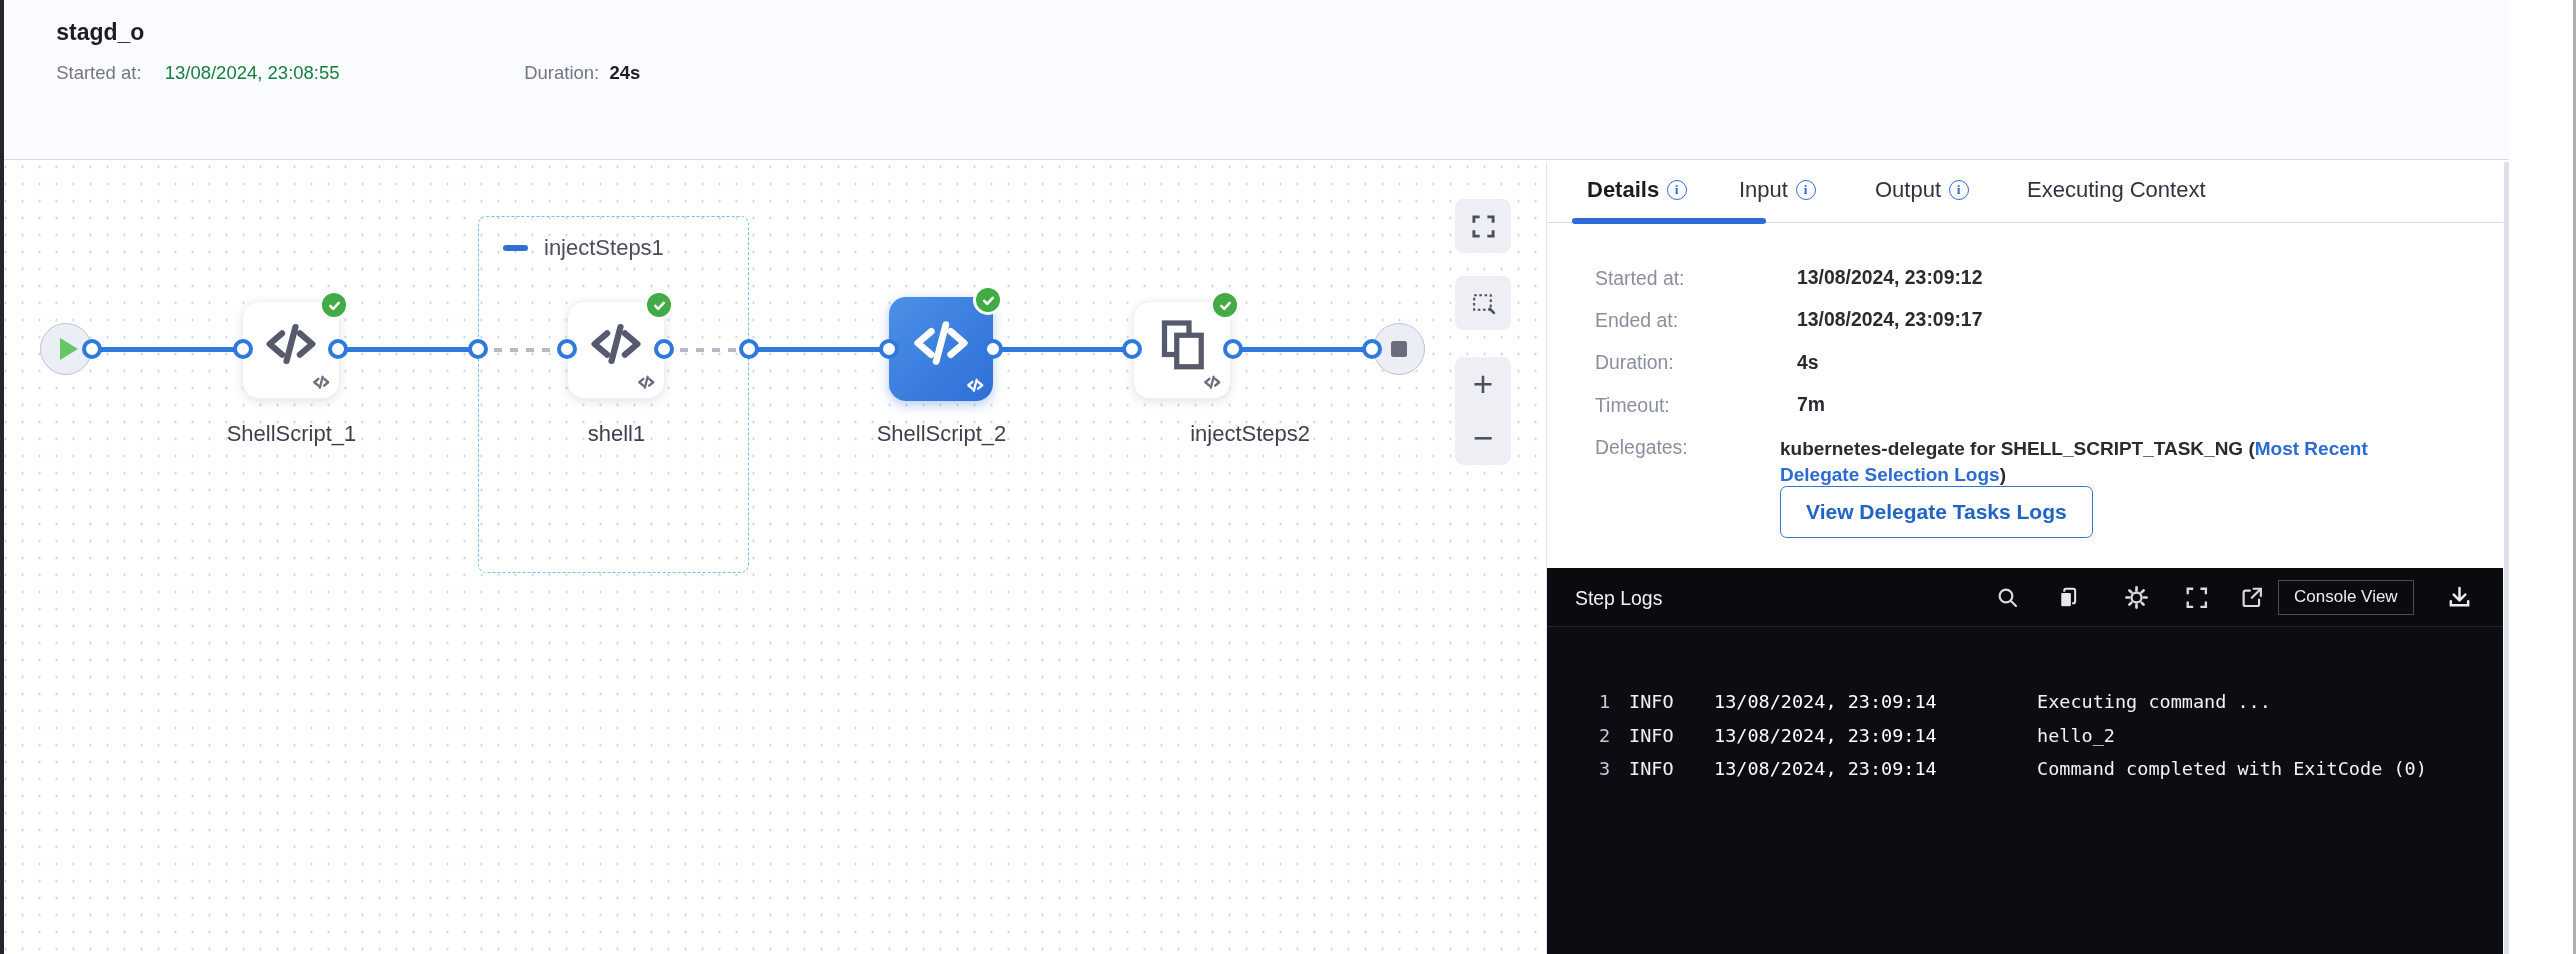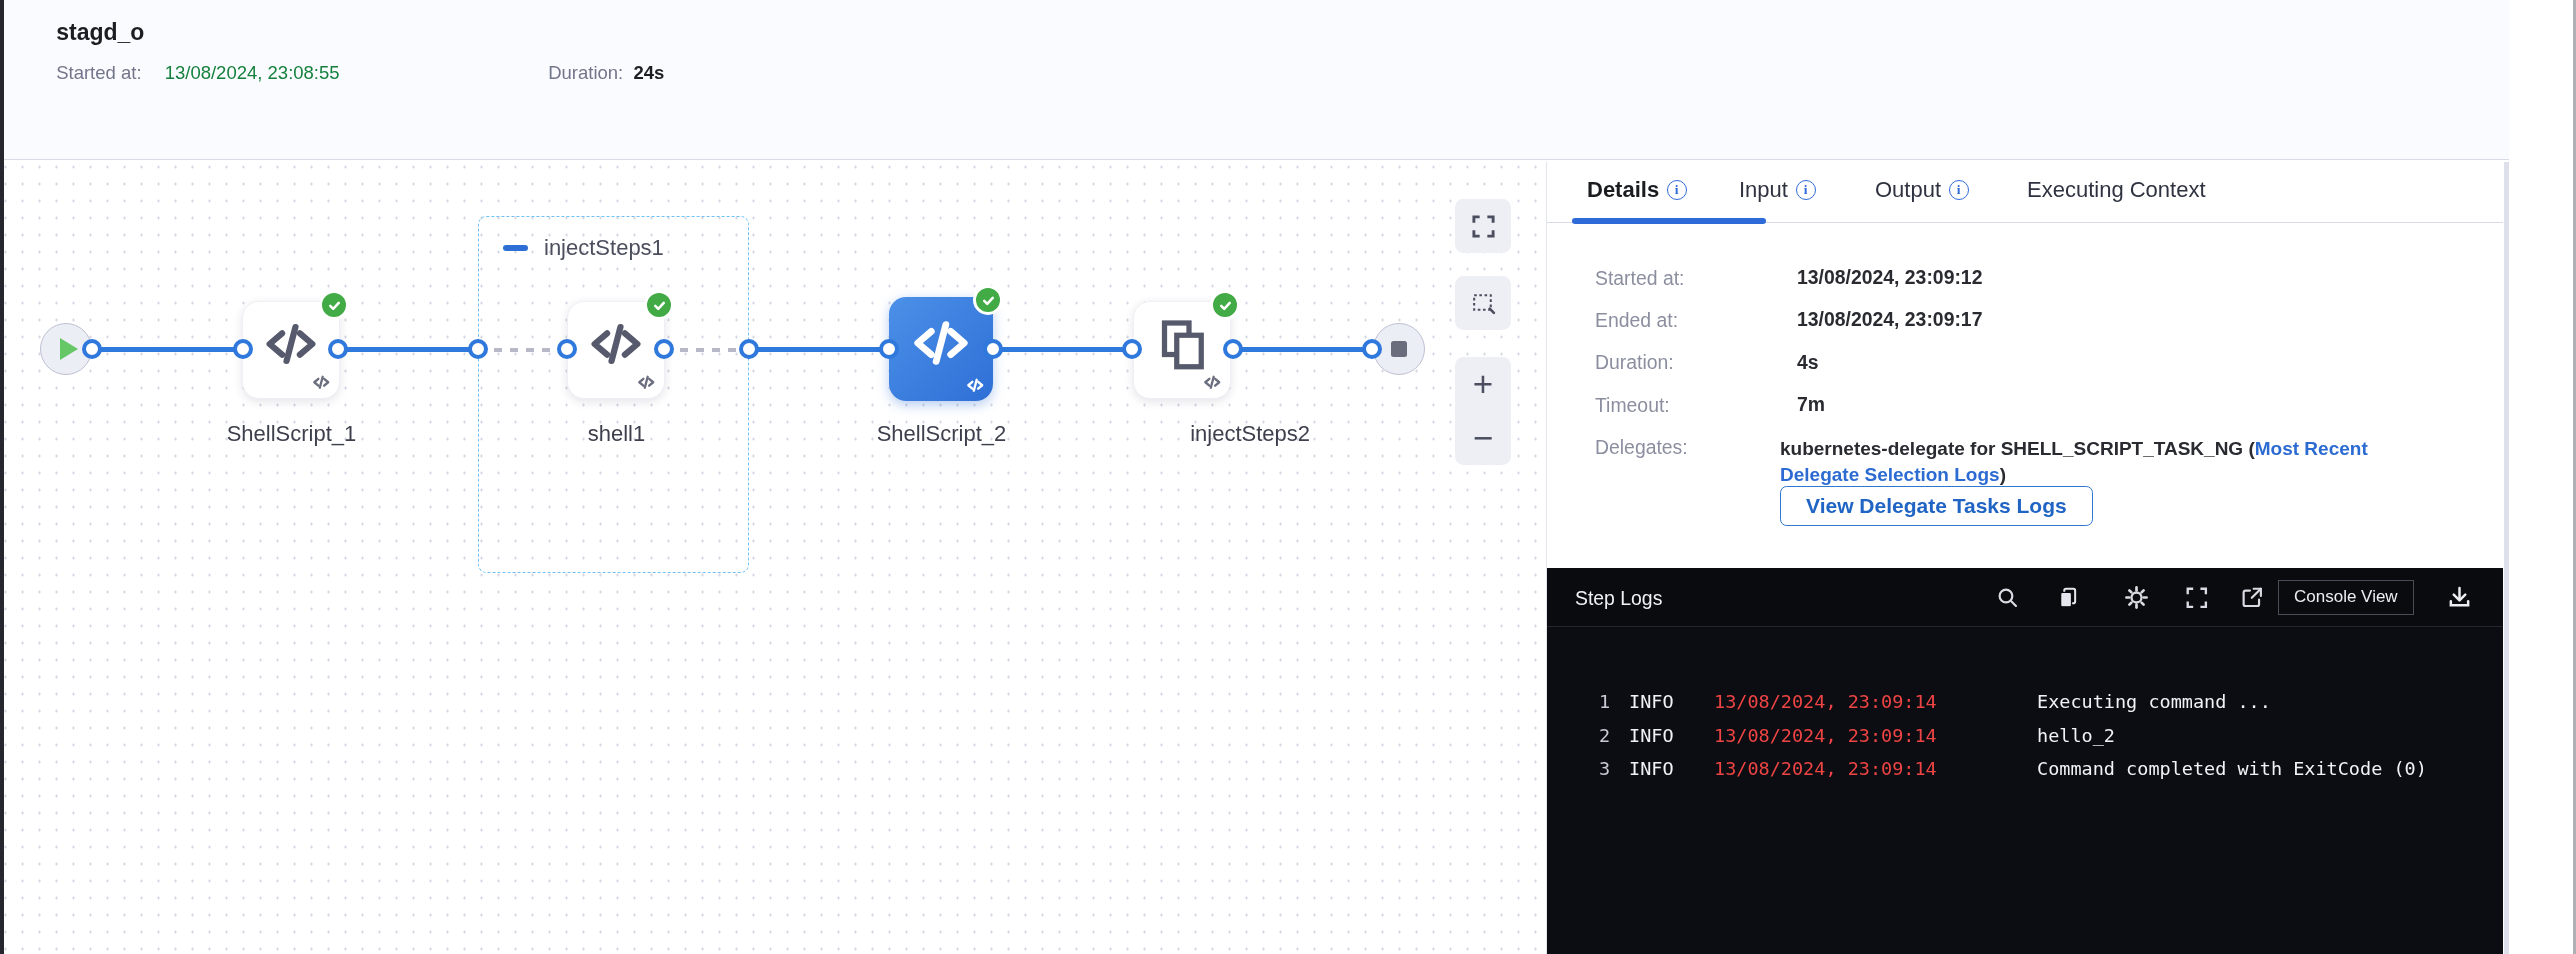--- a/index.html
+++ b/index.html
@@ -12,21 +12,21 @@
   .right-gutter { position:absolute; left:2509px; top:0; width:64px; height:955px; background:#ffffff; }
   .right-edge { position:absolute; left:2573px; top:0; width:3.4px; height:955px; background:#aeb0b6; }
   .v-scroll-strip { position:absolute; left:2504px; top:162px; width:5px; height:792px; background:#dddfea; }
 
   
   .top-header { position:absolute; left:4.2px; top:0; width:2572px; height:160px; background:#fafbfe; border-bottom:1.7px solid #d9dbe6; }
   .stage-title { position:absolute; left:52px; top:18.5px; font-size:23px; font-weight:bold; color:#1c1d23; }
   .hdr-row { position:absolute; left:52px; top:62px; font-size:18.5px; color:#73758a; }
   .hdr-label { color:#73758a; }
   .hdr-value { color:#15803d; margin-left:18px; }
-  .hdr-duration { position:absolute; left:520px; top:62px; font-size:18.5px; color:#73758a;margin-left:24px; }
+  .hdr-duration { position:absolute; left:520px; top:62px; font-size:18.5px; color:#73758a; }
   .hdr-duration .bold-val { color:#1d1e24; font-weight:bold; margin-left:5px; }
 
   
   .canvas { position:absolute; left:4.2px; top:162px; width:1541px; height:793px; background:#ffffff;
     background-image:radial-gradient(#d5d7e3 1.3px, transparent 1.4px);
     background-size:17px 17px; background-position:10px 13.5px; }
   .canvas-divider { position:absolute; left:1546px; top:162px; width:1.7px; height:793px; background:#e2e4ee; }
 
   .group-box { position:absolute; left:478px; top:216px; width:271px; height:357px; border:1.7px dashed #6fc0f5; border-radius:8.4px; }
   .group-minus { position:absolute; left:503px; top:245px; width:25px; height:5.9px; background:#2e6fd6; border-radius:3.4px; cursor:pointer; }
@@ -64,36 +64,36 @@
   .tab { position:absolute; top:15px; font-size:22px; color:#2f3240; cursor:pointer; display:flex; align-items:center; gap:7.6px; }
   .tab.active { font-weight:bold; color:#1b1c20; }
   .tab-underline { position:absolute; left:25px; top:56px; width:194px; height:5.9px; background:#2f6bd8; border-radius:3.4px; }
   .info-ic { width:20px; height:20px; border:1.7px solid #2f6bd8; border-radius:50%; color:#2f6bd8;
     font-size:13.5px; font-weight:bold; display:inline-flex; align-items:center; justify-content:center; font-family:"Liberation Serif",serif; }
 
   .dt-label { position:absolute; left:48px; font-size:19.4px; color:#8b8e9f; }
   .dt-value { position:absolute; left:250px; font-size:19.4px; font-weight:bold; color:#2a2b31; }
   .delegates-val { position:absolute; left:233px; top:274px; width:657px; font-size:19px; font-weight:bold; color:#2a2b31; line-height:26px; }
   .link { color:#2c6bd2; cursor:pointer; text-decoration:none; }
-  .view-logs-btn { position:absolute; left:233px; top:324px; height:40px; padding:0 25px; background:#ffffff;
+  .view-logs-btn { position:absolute; left:233px; top:324px; height:52px; padding:0 25px; background:#ffffff;
     border:1.7px solid #2f78d2; border-radius:6.7px; color:#2064c4; font-size:21px; font-weight:bold;
     display:inline-flex; align-items:center; cursor:pointer; font-family:"Liberation Sans",sans-serif; }
 
   
   .logs-panel { position:absolute; left:0; top:406px; width:956px; height:387px; background:#0c0d12; }
   .logs-header { position:absolute; left:0; top:0; width:956px; height:59px; background:#0a0b0f; border-bottom:0.8px solid #232530; }
   .logs-title { position:absolute; left:28px; top:18.5px; font-size:19.4px; color:#f0f1f4; }
   .log-ic { position:absolute; top:14.3px; width:30px; height:30px; display:flex; align-items:center; justify-content:center; cursor:pointer; }
   .console-btn { position:absolute; left:731px; top:11.8px; height:35px; padding:0 15px; border:1.3px solid #4a4c58; border-radius:0;
     color:#eceef2; font-size:17px; background:transparent; display:flex; align-items:center; cursor:pointer; font-family:"Liberation Sans",sans-serif; }
   .log-line { position:absolute; left:0; width:956px; height:34px; font-family:"DejaVu Sans Mono","Liberation Mono",monospace; font-size:18.5px; }
   .log-line span { position:absolute; top:5.9px; white-space:pre; }
   .log-num  { left:52px;  color:#c9ccd6; }
   .log-lvl  { left:82px;  color:#f0f2f6; }
-  .log-time { left:167px; color:#ef4444; }
+  .log-time { left:167px; color:#ffffff; }
   .log-msg  { left:490px; color:#f0f2f6; }
 </style>
 </head>
 <body>
 
 <div id="app">
 
   <div class="top-header">
     <div class="stage-title">stagd_o</div>
     <div class="hdr-row">

